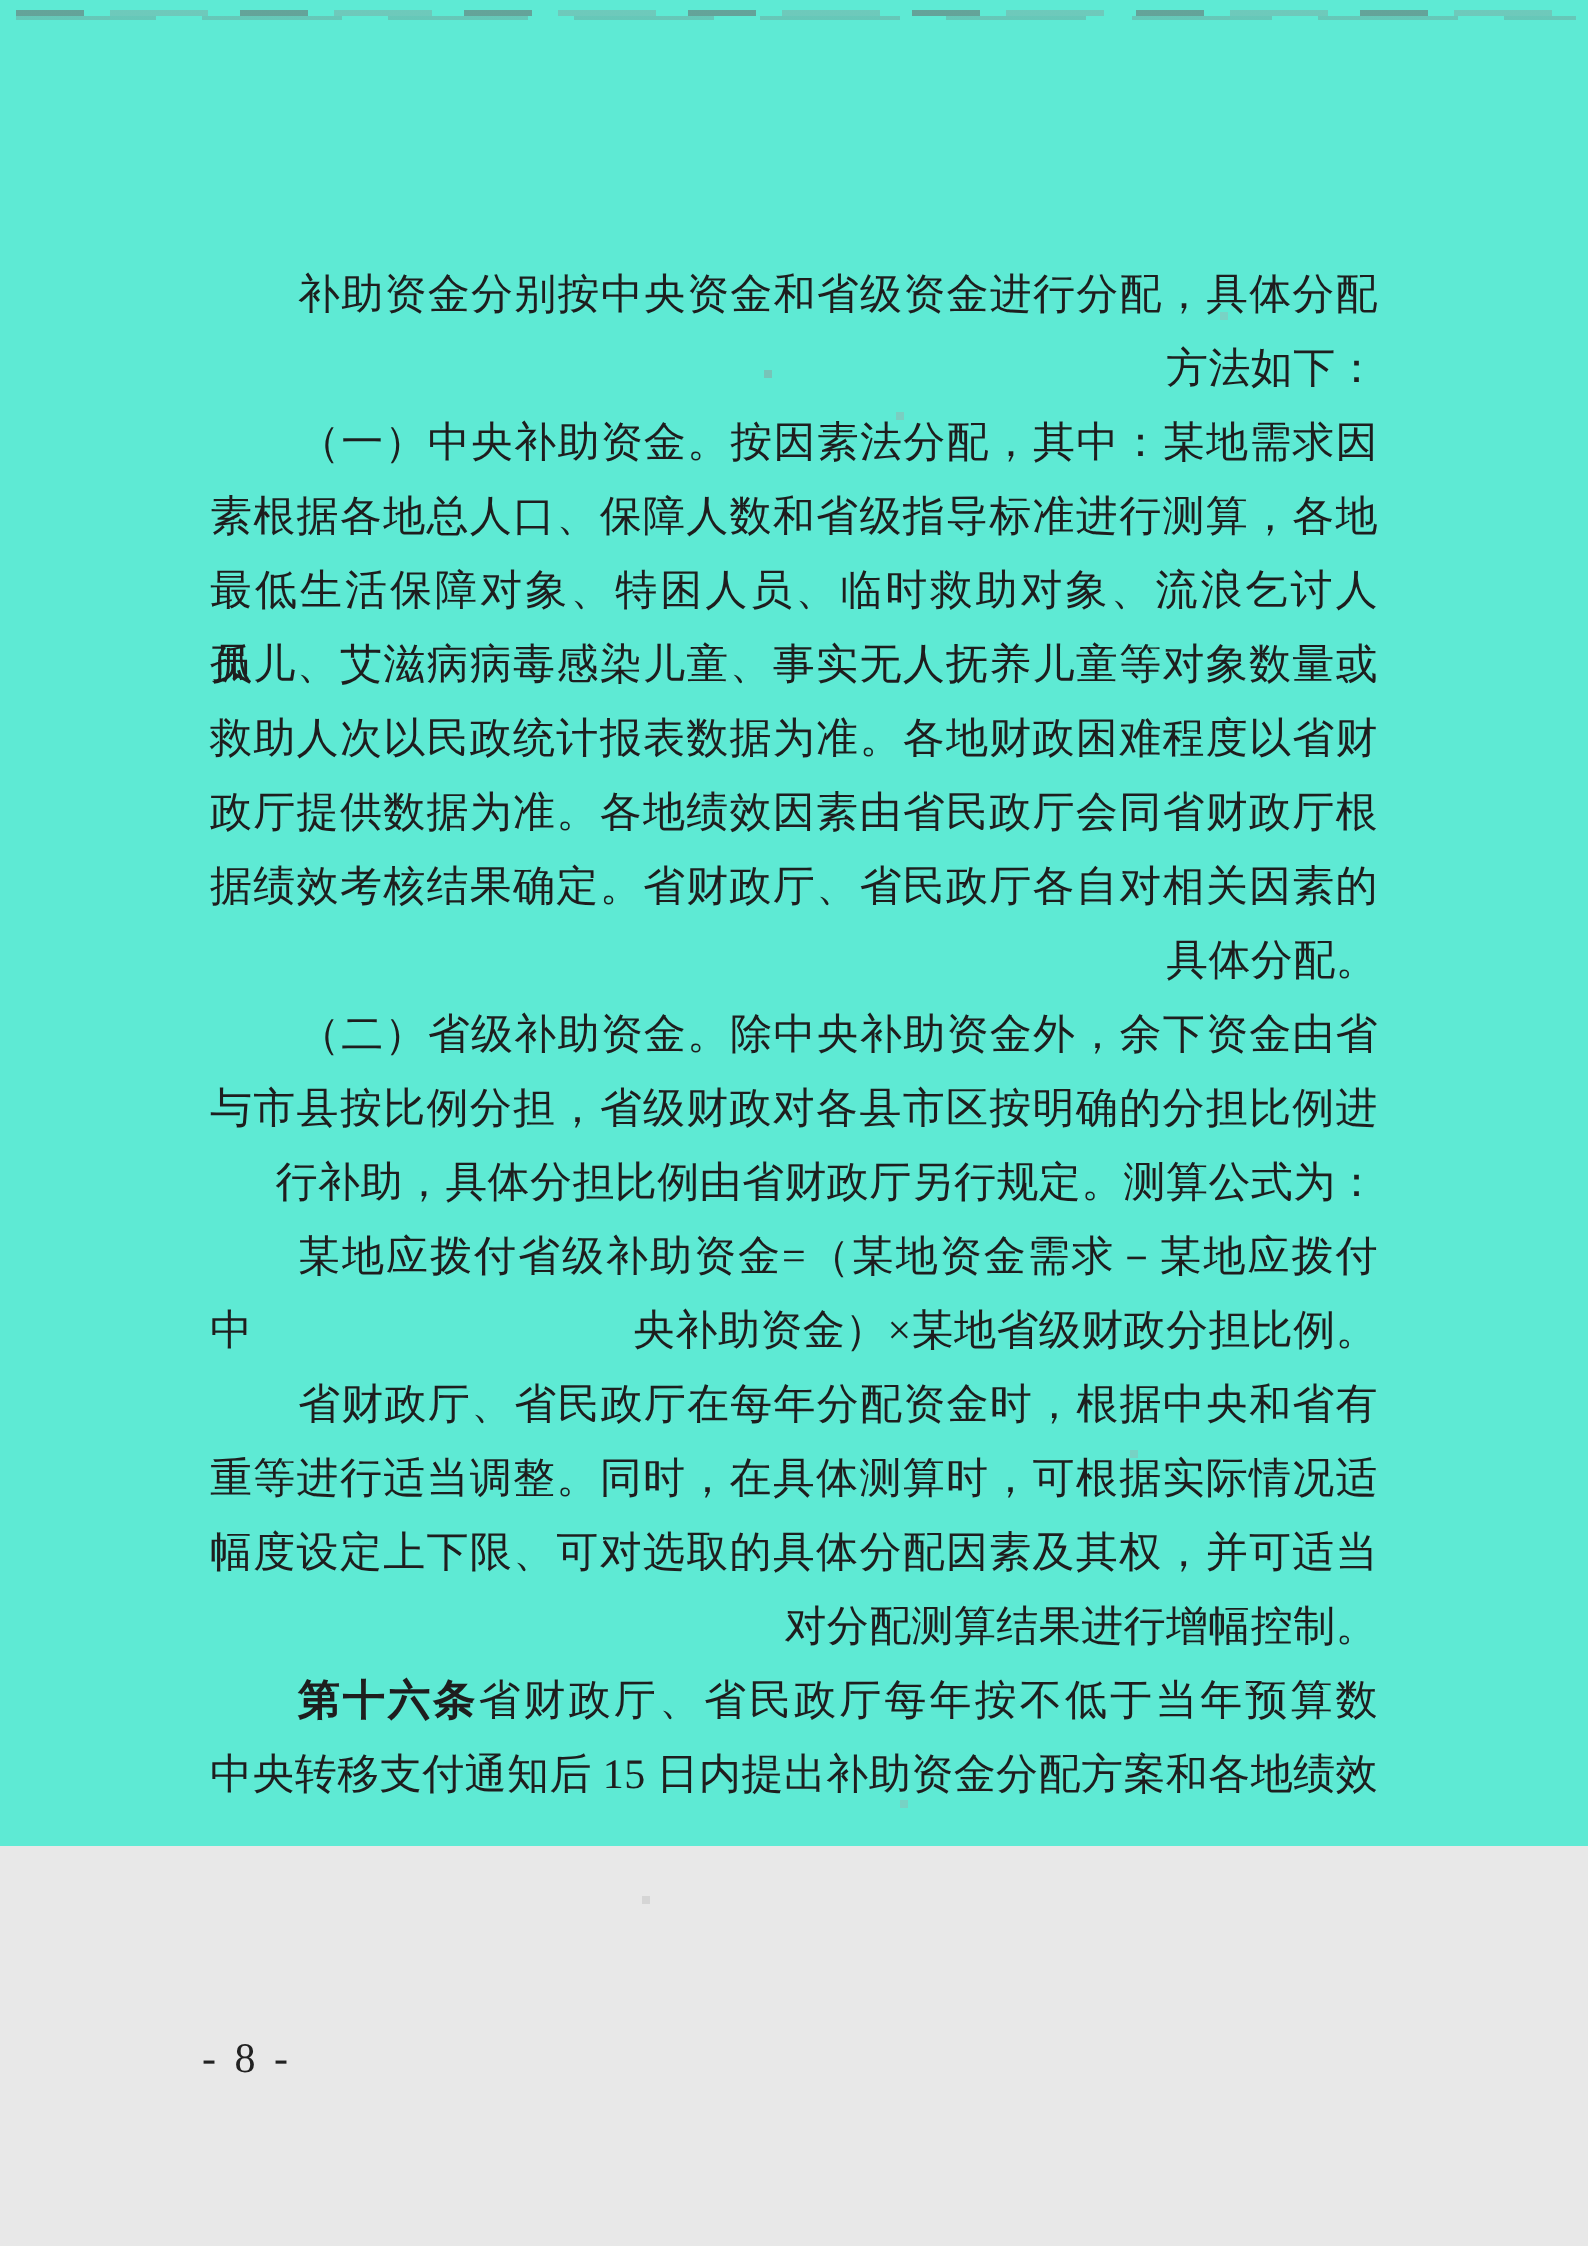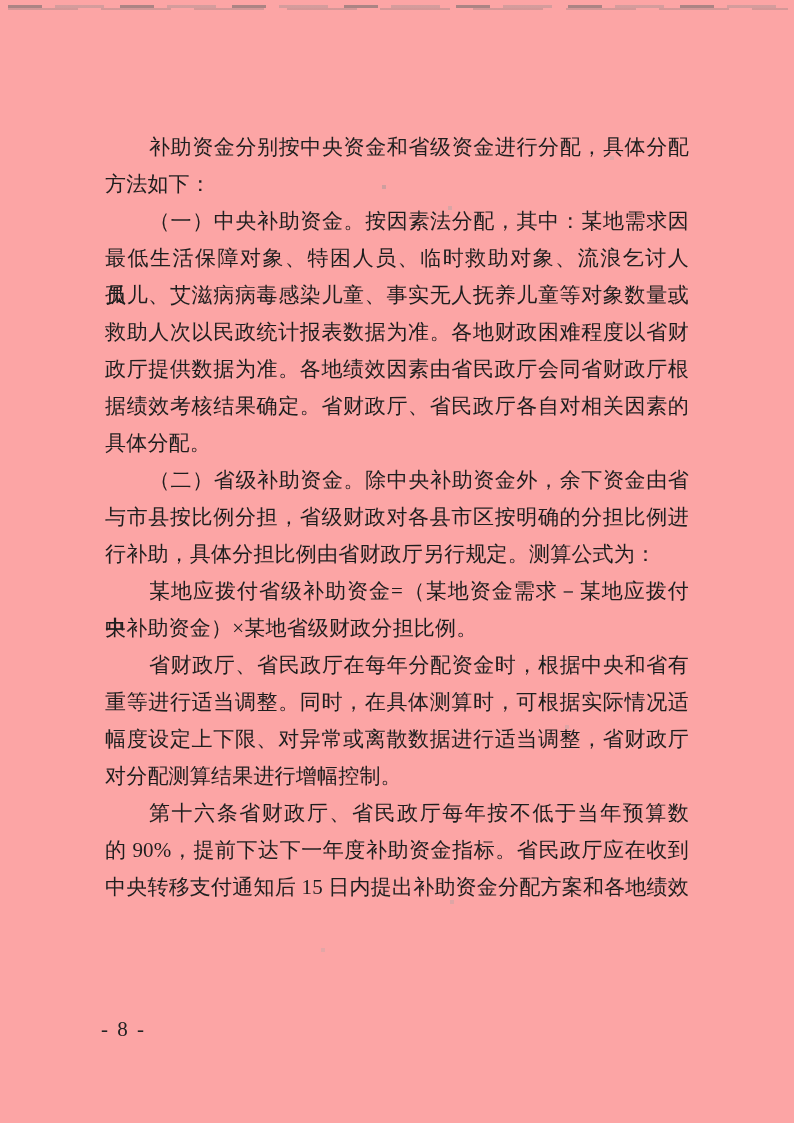--- a/index.html
+++ b/index.html
@@ -2,22 +2,22 @@
 <html><head>
 <meta charset="utf-8">
 <style>
   * { margin: 0; padding: 0; box-sizing: border-box; }
   html, body { background: #e8e8e8; }
   body { width: 794px; height: 1123px; position: relative; overflow: hidden; }
 
   .page {
     position: absolute;
     left: 0; top: 0;
-    width: 794px; height: 1123px;
-    background: #fca5a5;
+    width: 794px; height: 923px;
+    background: #5eead4;
     font-family: "Liberation Serif", "DejaVu Serif", serif;
     color: #1e1e1e;
     padding-left: 47px;
   }
 
   
   .scan-artifact {
     position: absolute;
     left: 8px; top: 5px;
     width: 780px; height: 5px;
@@ -55,32 +55,33 @@
     left: 105px; top: 129px;
     width: 584px;
   }
 
   .line {
     height: 37px;
     line-height: 37px;
     font-size: 21px;
     letter-spacing: 0.2px;
     white-space: nowrap;
+    text-align: right;
   }
   
   .j {
     white-space: normal;
     text-align: justify;
     text-align-last: justify;
     text-justify: inter-character;
   }
   
   .ind { text-indent: 44px; }
 
-  .clause { font-weight: normal; }
+  .clause { font-weight: bold; }
 
   .footer {
     position: absolute;
     left: 101px; top: 1016px;
     font-size: 21px;
     line-height: 26px;
     letter-spacing: 2px;
     color: #222;
     font-family: "Liberation Serif", "DejaVu Serif", serif;
   }
@@ -90,35 +91,35 @@
 
 <div class="page">
 
   <div class="scan-artifact"></div>
   <div class="scan-noise"></div>
 
   <div class="text-block">
     <div class="line j ind">补助资金分别按中央资金和省级资金进行分配，具体分配</div>
     <div class="line">方法如下：</div>
     <div class="line j ind">（一）中央补助资金。按因素法分配，其中：某地需求因</div>
+    <div class="line j">素根据各地总人口、保障人数和省级指导标准进行测算，各地</div>
     <div class="line j">最低生活保障对象、特困人员、临时救助对象、流浪乞讨人员、</div>
     <div class="line j">孤儿、艾滋病病毒感染儿童、事实无人抚养儿童等对象数量或</div>
     <div class="line j">救助人次以民政统计报表数据为准。各地财政困难程度以省财</div>
     <div class="line j">政厅提供数据为准。各地绩效因素由省民政厅会同省财政厅根</div>
     <div class="line j">据绩效考核结果确定。省财政厅、省民政厅各自对相关因素的</div>
     <div class="line">具体分配。</div>
     <div class="line j ind">（二）省级补助资金。除中央补助资金外，余下资金由省</div>
     <div class="line j">与市县按比例分担，省级财政对各县市区按明确的分担比例进</div>
     <div class="line">行补助，具体分担比例由省财政厅另行规定。测算公式为：</div>
     <div class="line j ind">某地应拨付省级补助资金=（某地资金需求－某地应拨付中</div>
     <div class="line">央补助资金）×某地省级财政分担比例。</div>
     <div class="line j ind">省财政厅、省民政厅在每年分配资金时，根据中央和省有</div>
     <div class="line j">重等进行适当调整。同时，在具体测算时，可根据实际情况适</div>
-    <div class="line j">幅度设定上下限、对异常或离散数据进行适当调整，省财政厅</div>
+    <div class="line j">幅度设定上下限、可对选取的具体分配因素及其权，并可适当</div>
     <div class="line">对分配测算结果进行增幅控制。</div>
     <div class="line j ind"><b class="clause">第十六条</b><span>省财政厅、省民政厅每年按不低于当年预算数</span></div>
-    <div class="line j">的 90%，提前下达下一年度补助资金指标。省民政厅应在收到</div>
     <div class="line j">中央转移支付通知后 15 日内提出补助资金分配方案和各地绩效</div>
   </div>
 
   <div class="footer">- 8 -</div>
 
 </div>
 
 </body></html>

